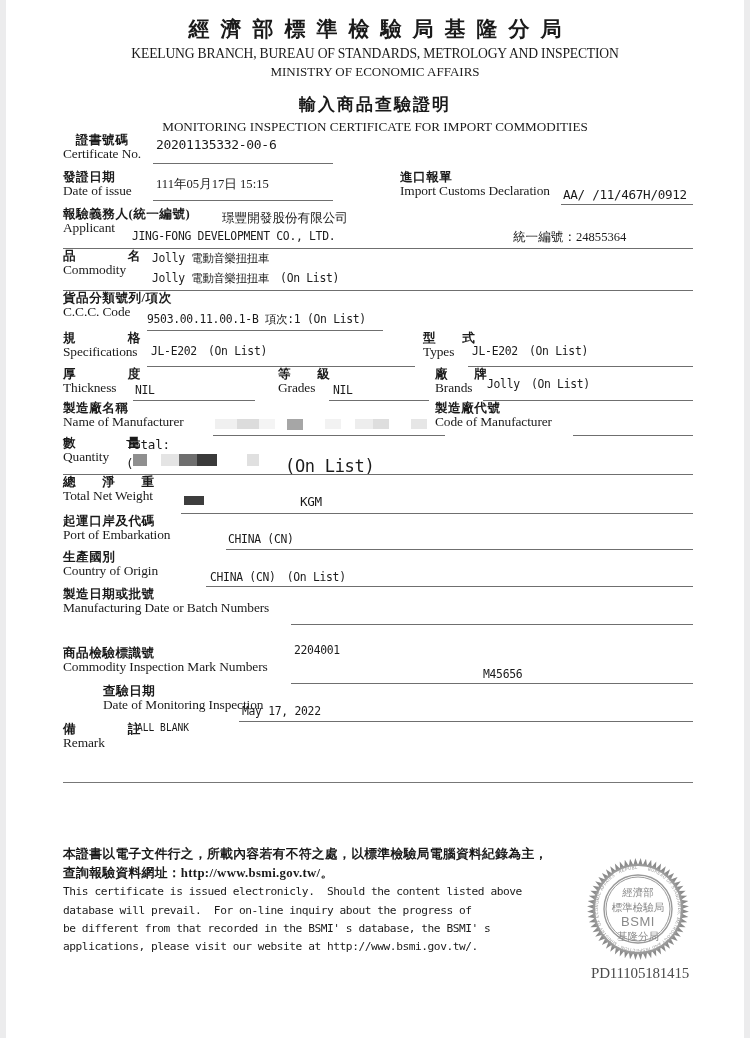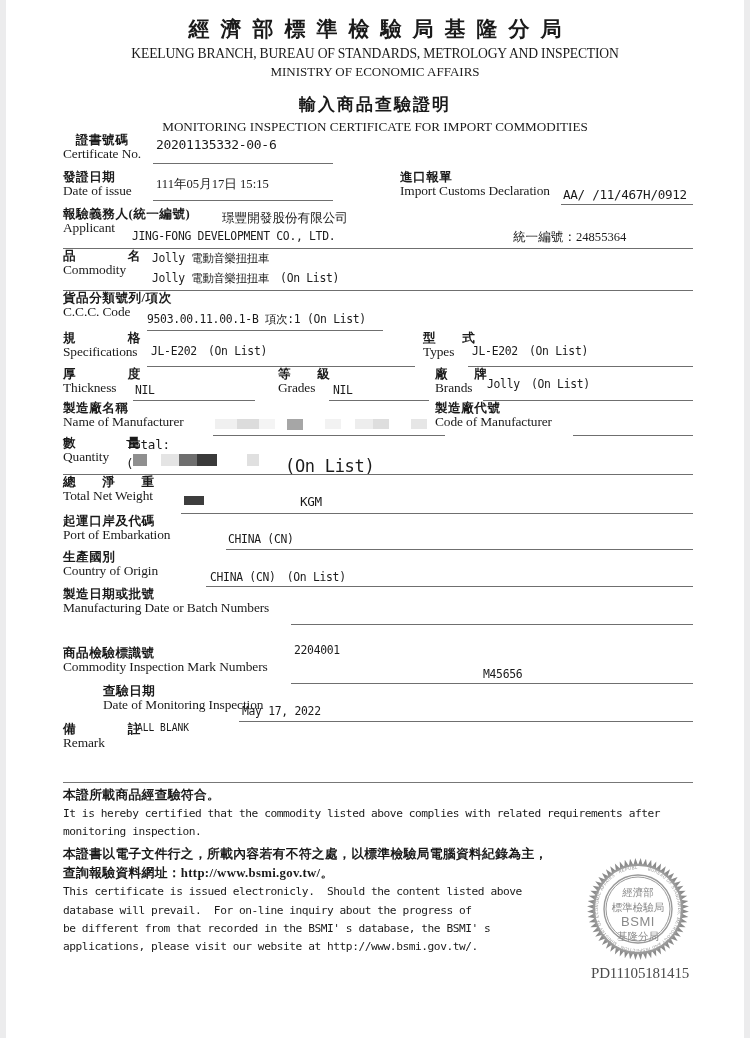--- a/index.html
+++ b/index.html
@@ -336,25 +336,20 @@
       <div class="lbl abs" style="left:0; top:589px;">
         <span class="cn sp2">備　　註</span>
         <span class="en">Remark</span>
       </div>
       <div class="val abs" style="left:74px; top:588px; font-size:9.6px; letter-spacing:0px;">ALL BLANK</div>
 
     </div>
 
     <div class="certrule"></div>
 
-    <div class="cert" style="top:786px;">
-      <div class="cn">本證所載商品經查驗符合。</div>
-      <div class="en">It is hereby certified that the commodity listed above complies with related requirements after</div>
-      <div class="en">monitoring inspection.</div>
-    </div>
 
     <div class="cert" style="top:845px;">
       <div class="cn">本證書以電子文件行之，所載內容若有不符之處，以標準檢驗局電腦資料紀錄為主，</div>
       <div class="cn">查詢報驗資料網址：http://www.bsmi.gov.tw/。</div>
       <div class="en">This certificate is issued electronicly.  Should the content listed above</div>
       <div class="en">database will prevail.  For on-line inquiry about the progress of</div>
       <div class="en">be different from that recorded in the BSMI' s database, the BSMI' s</div>
       <div class="en">applications, please visit our website at http://www.bsmi.gov.tw/.</div>
     </div>
 

